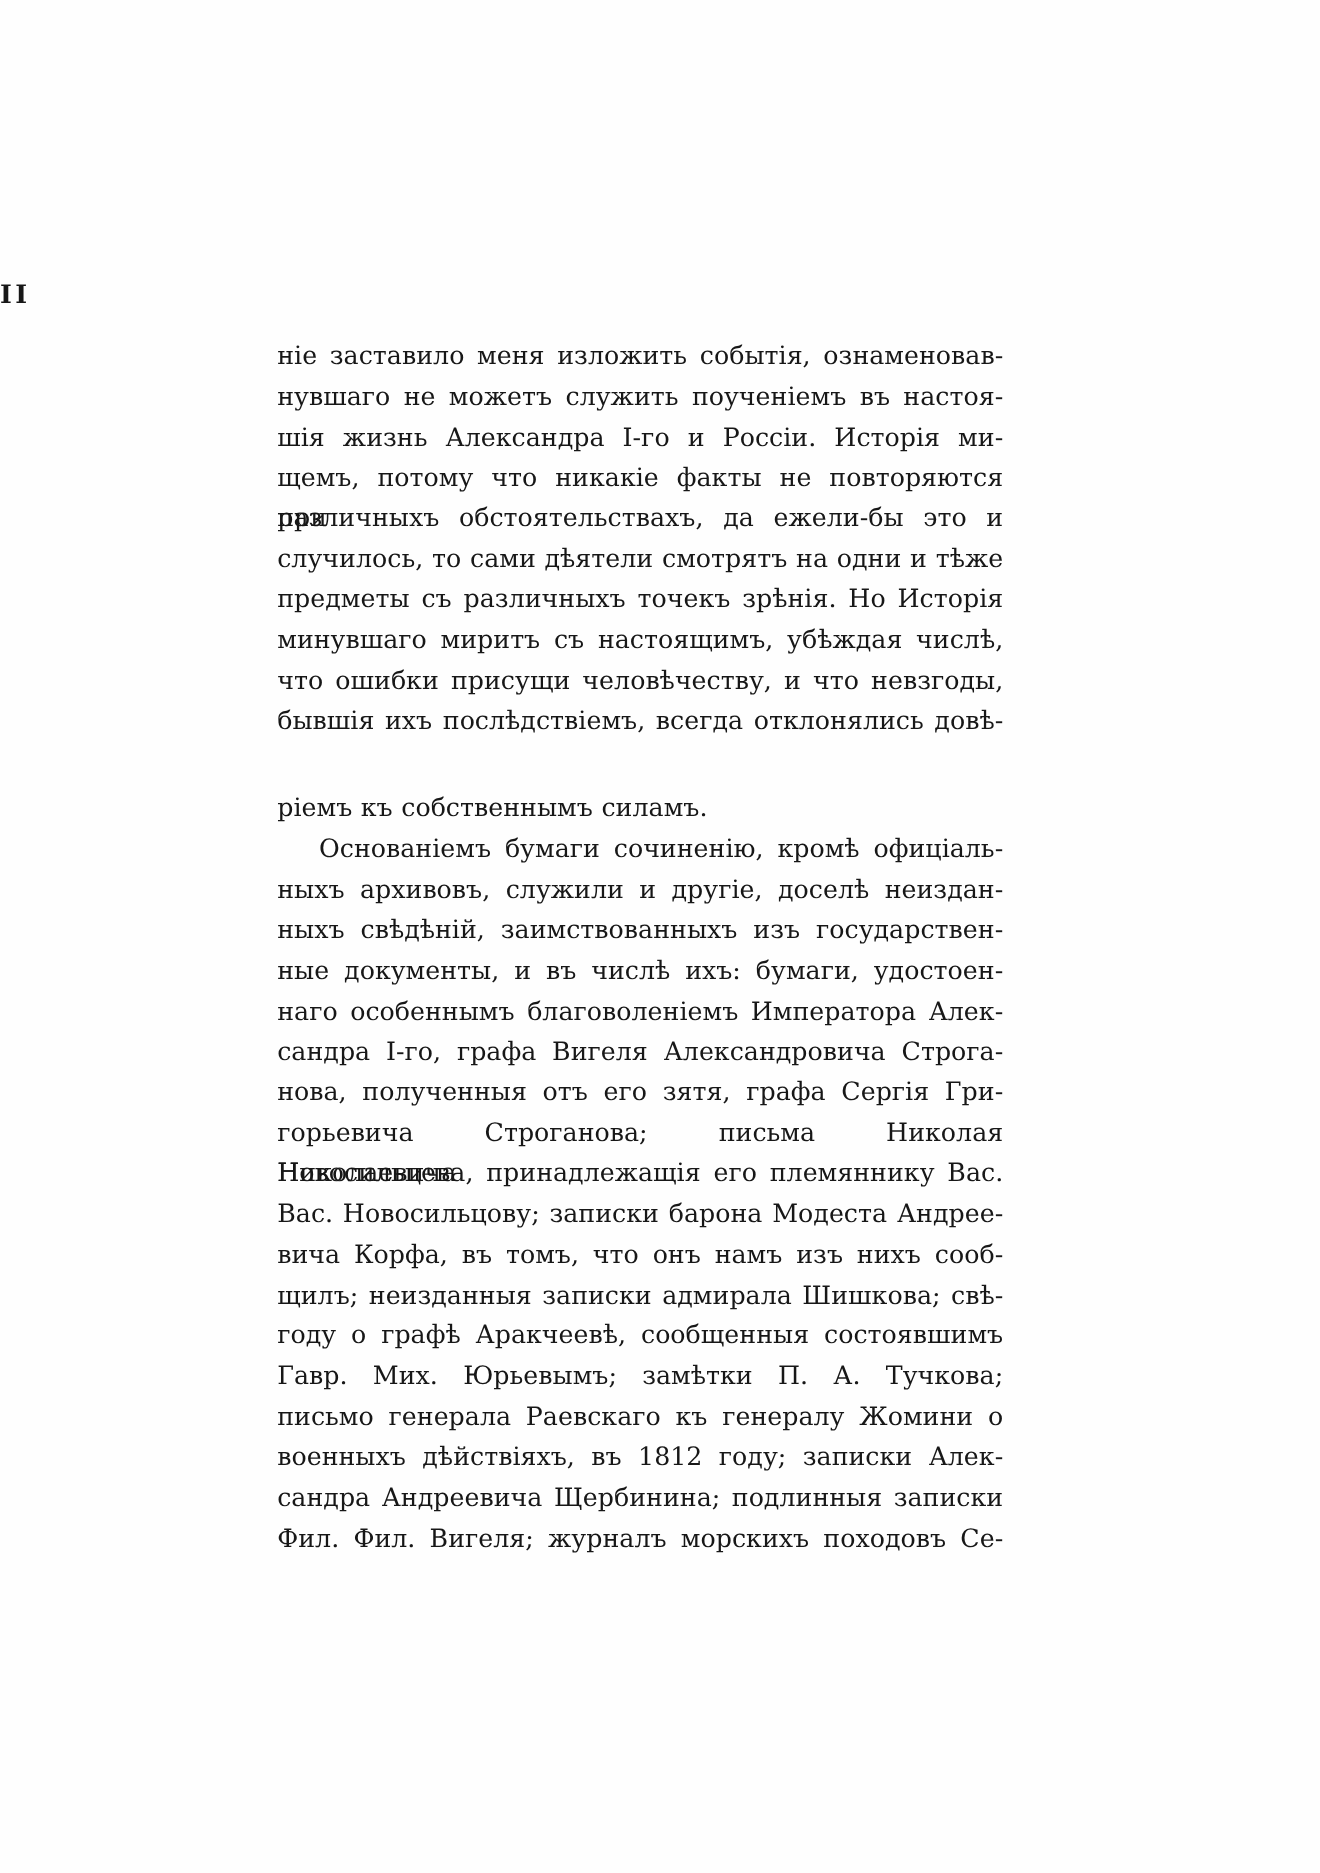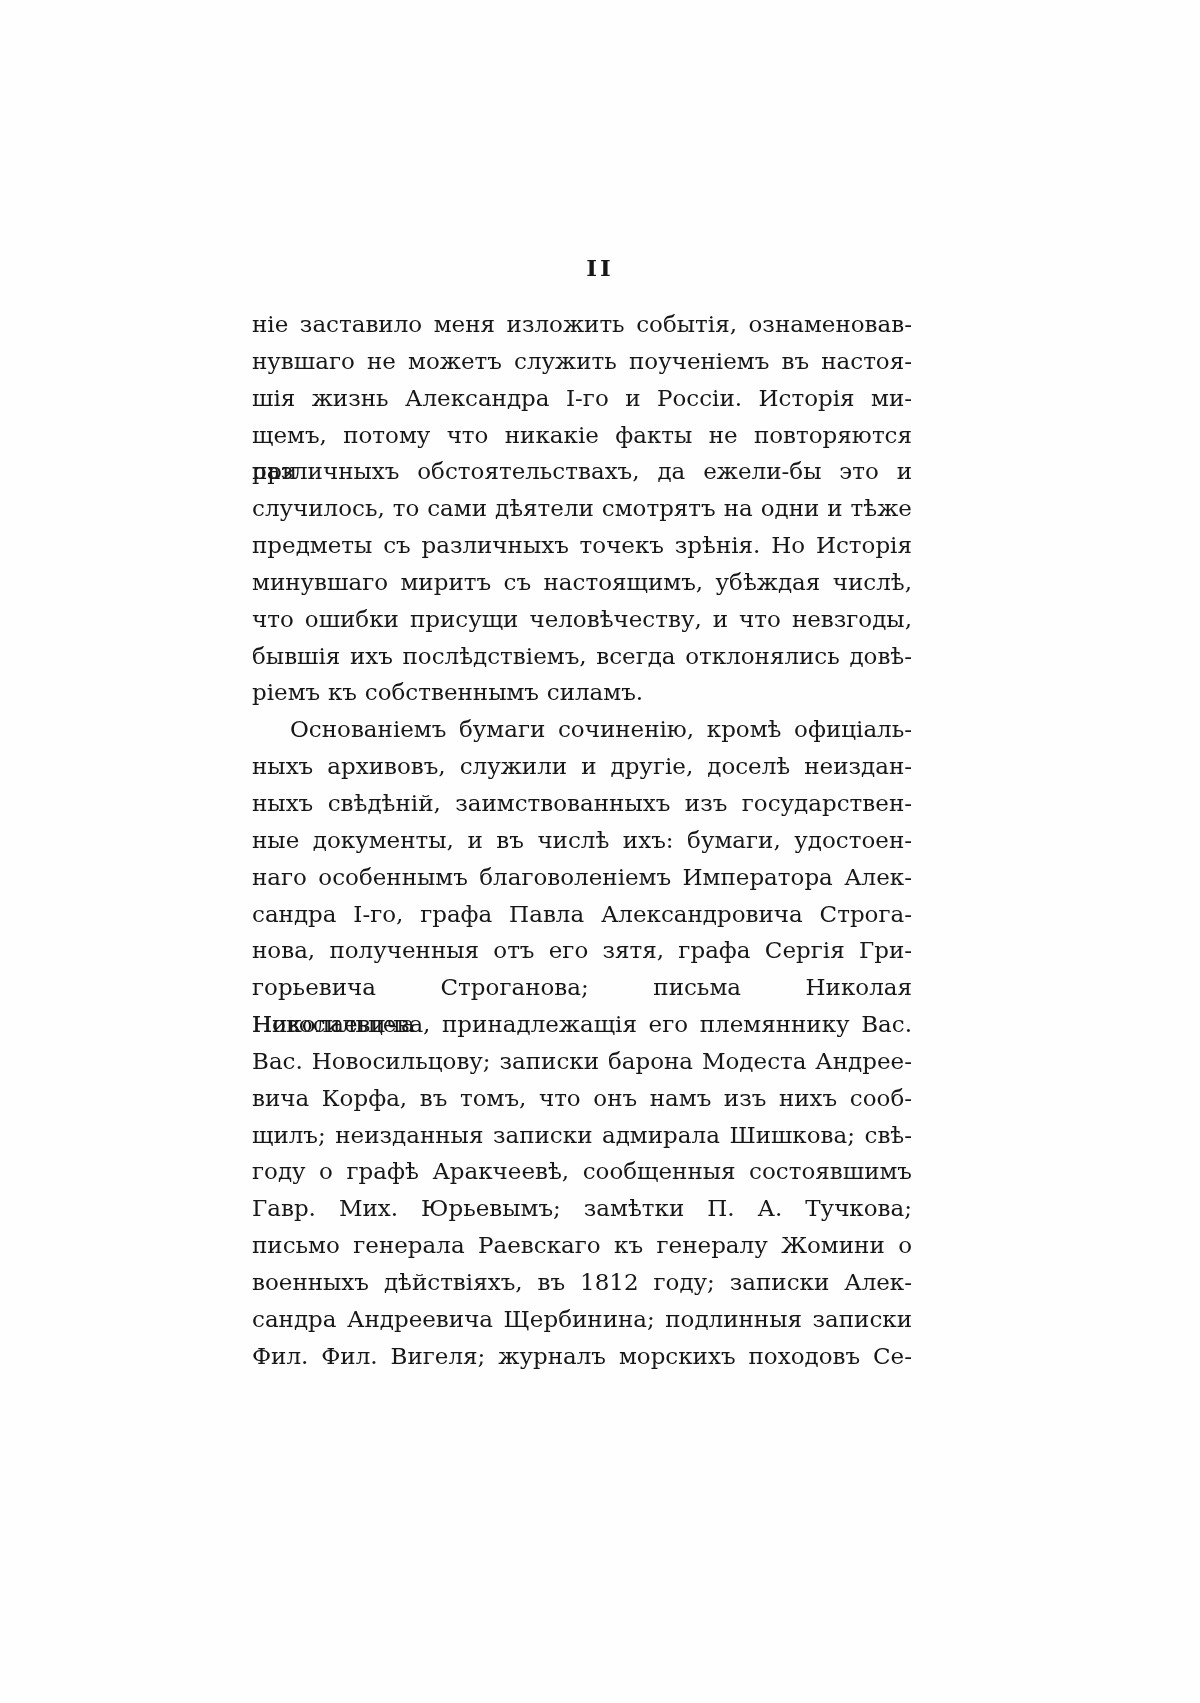--- a/index.html
+++ b/index.html
@@ -14,21 +14,21 @@
     background: #fefefe;
     font-family: "DejaVu Serif", "Liberation Serif", serif;
     color: #171717;
     overflow: hidden;
   }
   .page-number {
     position: absolute;
     top: 254px;
     left: 0;
     width: 1200px;
-    text-align: center;
+    text-align: left;
     font-size: 23px;
     font-weight: bold;
     letter-spacing: 3px;
   }
   .text-block {
     position: absolute;
     left: 252px;
     top: 306px;
     width: 660px;
   }
@@ -39,20 +39,21 @@
     white-space: normal;
     text-align: justify;
     text-align-last: justify;
     word-spacing: 0.02em;
   }
   .line.indent {
     text-indent: 38px;
   }
   .line.flush {
     text-align-last: left;
+    margin-top: 43px;
   }
 </style>
 </head>
 <body>
 
 <div class="page">
   <div class="page-number">II</div>
   <div class="text-block">
       <div class="line">ніе заставило меня изложить событія, ознаменовав-</div>
       <div class="line">нувшаго не можетъ служить поученіемъ въ настоя-</div>
@@ -63,21 +64,21 @@
       <div class="line">предметы съ различныхъ точекъ зрѣнія. Но Исторія</div>
       <div class="line">минувшаго миритъ съ настоящимъ, убѣждая числѣ,</div>
       <div class="line">что ошибки присущи человѣчеству, и что невзгоды,</div>
       <div class="line">бывшія ихъ послѣдствіемъ, всегда отклонялись довѣ-</div>
       <div class="line flush">ріемъ къ собственнымъ силамъ.</div>
       <div class="line indent">Основаніемъ бумаги сочиненію, кромѣ офиціаль-</div>
       <div class="line">ныхъ архивовъ, служили и другіе, доселѣ неиздан-</div>
       <div class="line">ныхъ свѣдѣній, заимствованныхъ изъ государствен-</div>
       <div class="line">ные документы, и въ числѣ ихъ: бумаги, удостоен-</div>
       <div class="line">наго особеннымъ благоволеніемъ Императора Алек-</div>
-      <div class="line">сандра І-го, графа Павла Александровича Строга-</div>
+      <div class="line">сандра І-го, графа Вигеля Александровича Строга-</div>
       <div class="line">нова, полученныя отъ его зятя, графа Сергія Гри-</div>
       <div class="line">горьевича Строганова; письма Николая Николаевича</div>
       <div class="line">Новосильцева, принадлежащія его племяннику Вас.</div>
       <div class="line">Вас. Новосильцову; записки барона Модеста Андрее-</div>
       <div class="line">вича Корфа, въ томъ, что онъ намъ изъ нихъ сооб-</div>
       <div class="line">щилъ; неизданныя записки адмирала Шишкова; свѣ-</div>
       <div class="line">году о графѣ Аракчеевѣ, сообщенныя состоявшимъ</div>
       <div class="line">Гавр. Мих. Юрьевымъ; замѣтки П. А. Тучкова;</div>
       <div class="line">письмо генерала Раевскаго къ генералу Жомини о</div>
       <div class="line">военныхъ дѣйствіяхъ, въ 1812 году; записки Алек-</div>

